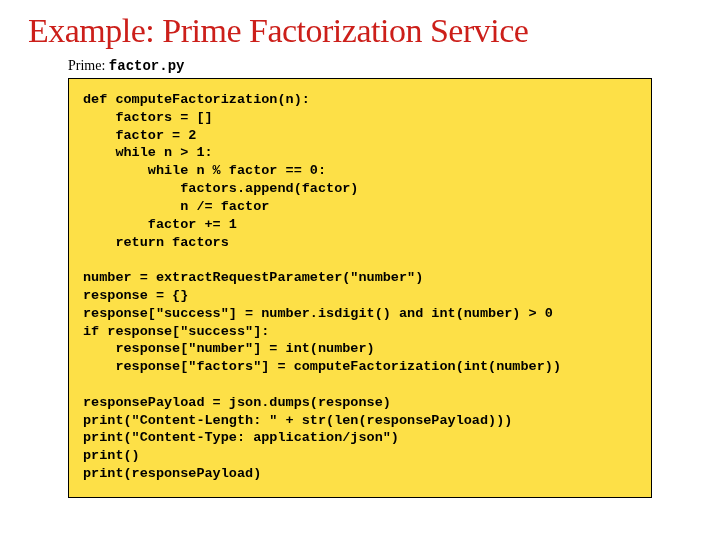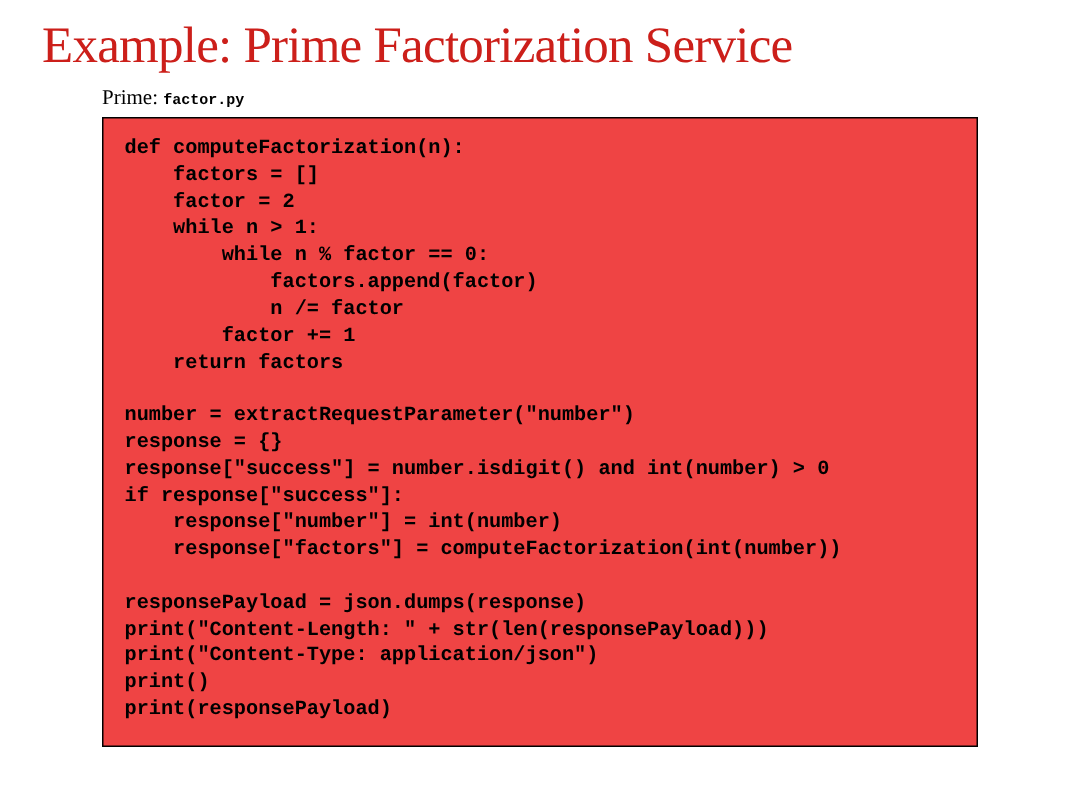--- a/index.html
+++ b/index.html
@@ -30,27 +30,27 @@
     font-size: 14px;
     margin: 2px 0 4px 40px;
     color: #000;
   }
   .file-label {
     font-family: Georgia, 'Times New Roman', serif;
   }
   .file-name {
     font-family: 'Courier New', Courier, monospace;
     font-weight: bold;
-    font-size: 10px;
+    font-size: 14px;
   }
   .code-box {
     border: 1px solid #000;
     margin: 0 40px 0 40px;
     padding: 12px 14px 14px 14px;
-    background: #ef4444;
+    background: #fde047;
     box-sizing: border-box;
   }
   .code-box pre {
     margin: 0;
     font-family: 'Courier New', Courier, monospace;
     font-weight: bold;
     font-size: 13.5px;
     line-height: 1.32;
     white-space: pre;
     color: #000;

